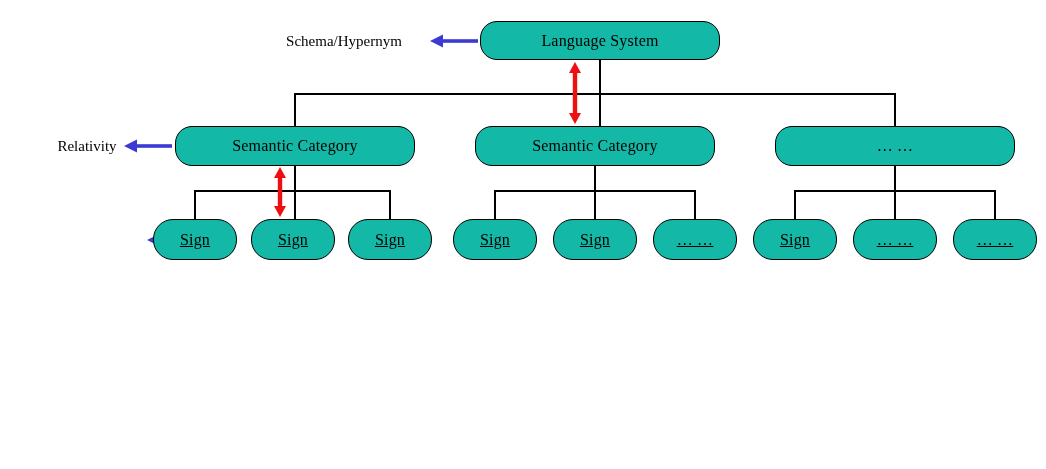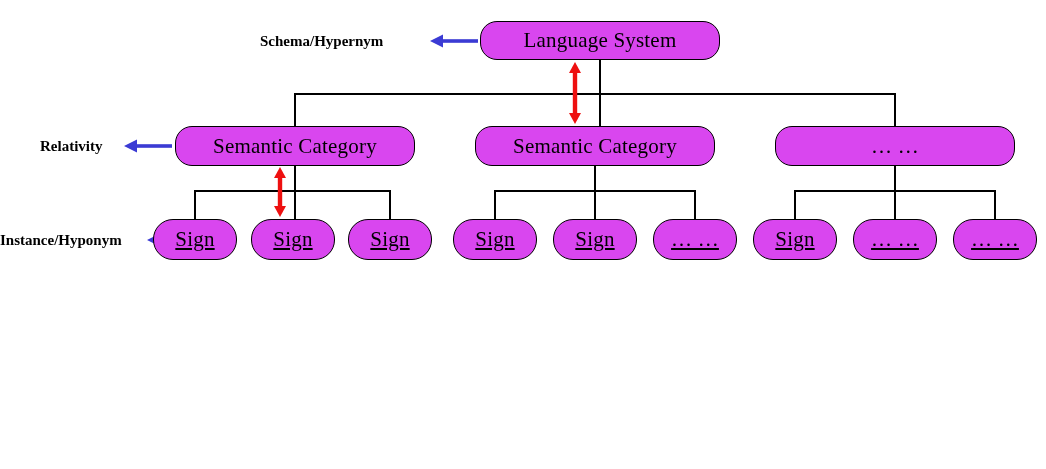--- a/index.html
+++ b/index.html
@@ -7,40 +7,39 @@
   .canvas{
     position:relative;
     width:1046px;height:469px;
     background:#ffffff;
     font-family:"Liberation Serif", serif;
     color:#000;
     overflow:hidden;
   }
   .box{
     position:absolute;
-    background:#d946ef;
+    background:#14b8a6;
     border:1.6px solid var(--box-border,#000);
     border-radius:17px;
     display:flex;align-items:center;justify-content:center;
-    font-size:21px;
+    font-size:16px;
     letter-spacing:0.2px;
     box-sizing:border-box;
     white-space:nowrap;
   }
   .sign{border-radius:20px;text-decoration:underline;}
   .hl,.vl{position:absolute;background:var(--box-border,#000);}
   .hl{height:1.5px;}
   .vl{width:1.5px;}
   .ann{
     position:absolute;
     font-size:15px;
     height:18px;line-height:18px;
-    text-align:left;
+    text-align:center;
     white-space:nowrap;
-    font-weight:bold;
   }
   .arrow{position:absolute;display:block;}
 </style>
 </head>
 <body>
 
 <div class="canvas">
 
   <div class="vl" style="left:599px;top:60px;height:66px;"></div>
   <div class="hl" style="left:294px;top:93px;width:602px;"></div>
@@ -81,21 +80,20 @@
     <polygon points="0,7 13,0.5 13,13.5" style="fill:var(--annotation-arrow,#33c)"></polygon>
     <rect x="11" y="5.2" width="37" height="3.6" style="fill:var(--annotation-arrow,#33c)"></rect>
   </svg>
   <svg class="arrow" style="left:147px;top:233px;" width="28" height="14" viewBox="0 0 28 14">
     <polygon points="0,7 12,1 12,13" style="fill:var(--annotation-arrow,#33c)"></polygon>
     <rect x="10" y="5.2" width="18" height="3.6" style="fill:var(--annotation-arrow,#33c)"></rect>
   </svg>
 
   <div class="ann" style="left:260px;top:32px;width:168px;">Schema/Hypernym</div>
   <div class="ann" style="left:40px;top:137px;width:94px;">Relativity</div>
-  <div class="ann" style="left:0px;top:231px;width:146px;">Instance/Hyponym</div>
 
   <div class="box" style="left:480px;top:21px;width:240px;height:39px;">Language System</div>
 
   <div class="box" style="left:175px;top:126px;width:240px;height:40px;">Semantic Category</div>
   <div class="box" style="left:475px;top:126px;width:240px;height:40px;">Semantic Category</div>
   <div class="box" style="left:775px;top:126px;width:240px;height:40px;">… …</div>
 
   <div class="box sign" style="left:153px;top:219px;width:84px;height:41px;">Sign</div>
   <div class="box sign" style="left:251px;top:219px;width:84px;height:41px;">Sign</div>
   <div class="box sign" style="left:348px;top:219px;width:84px;height:41px;">Sign</div>

